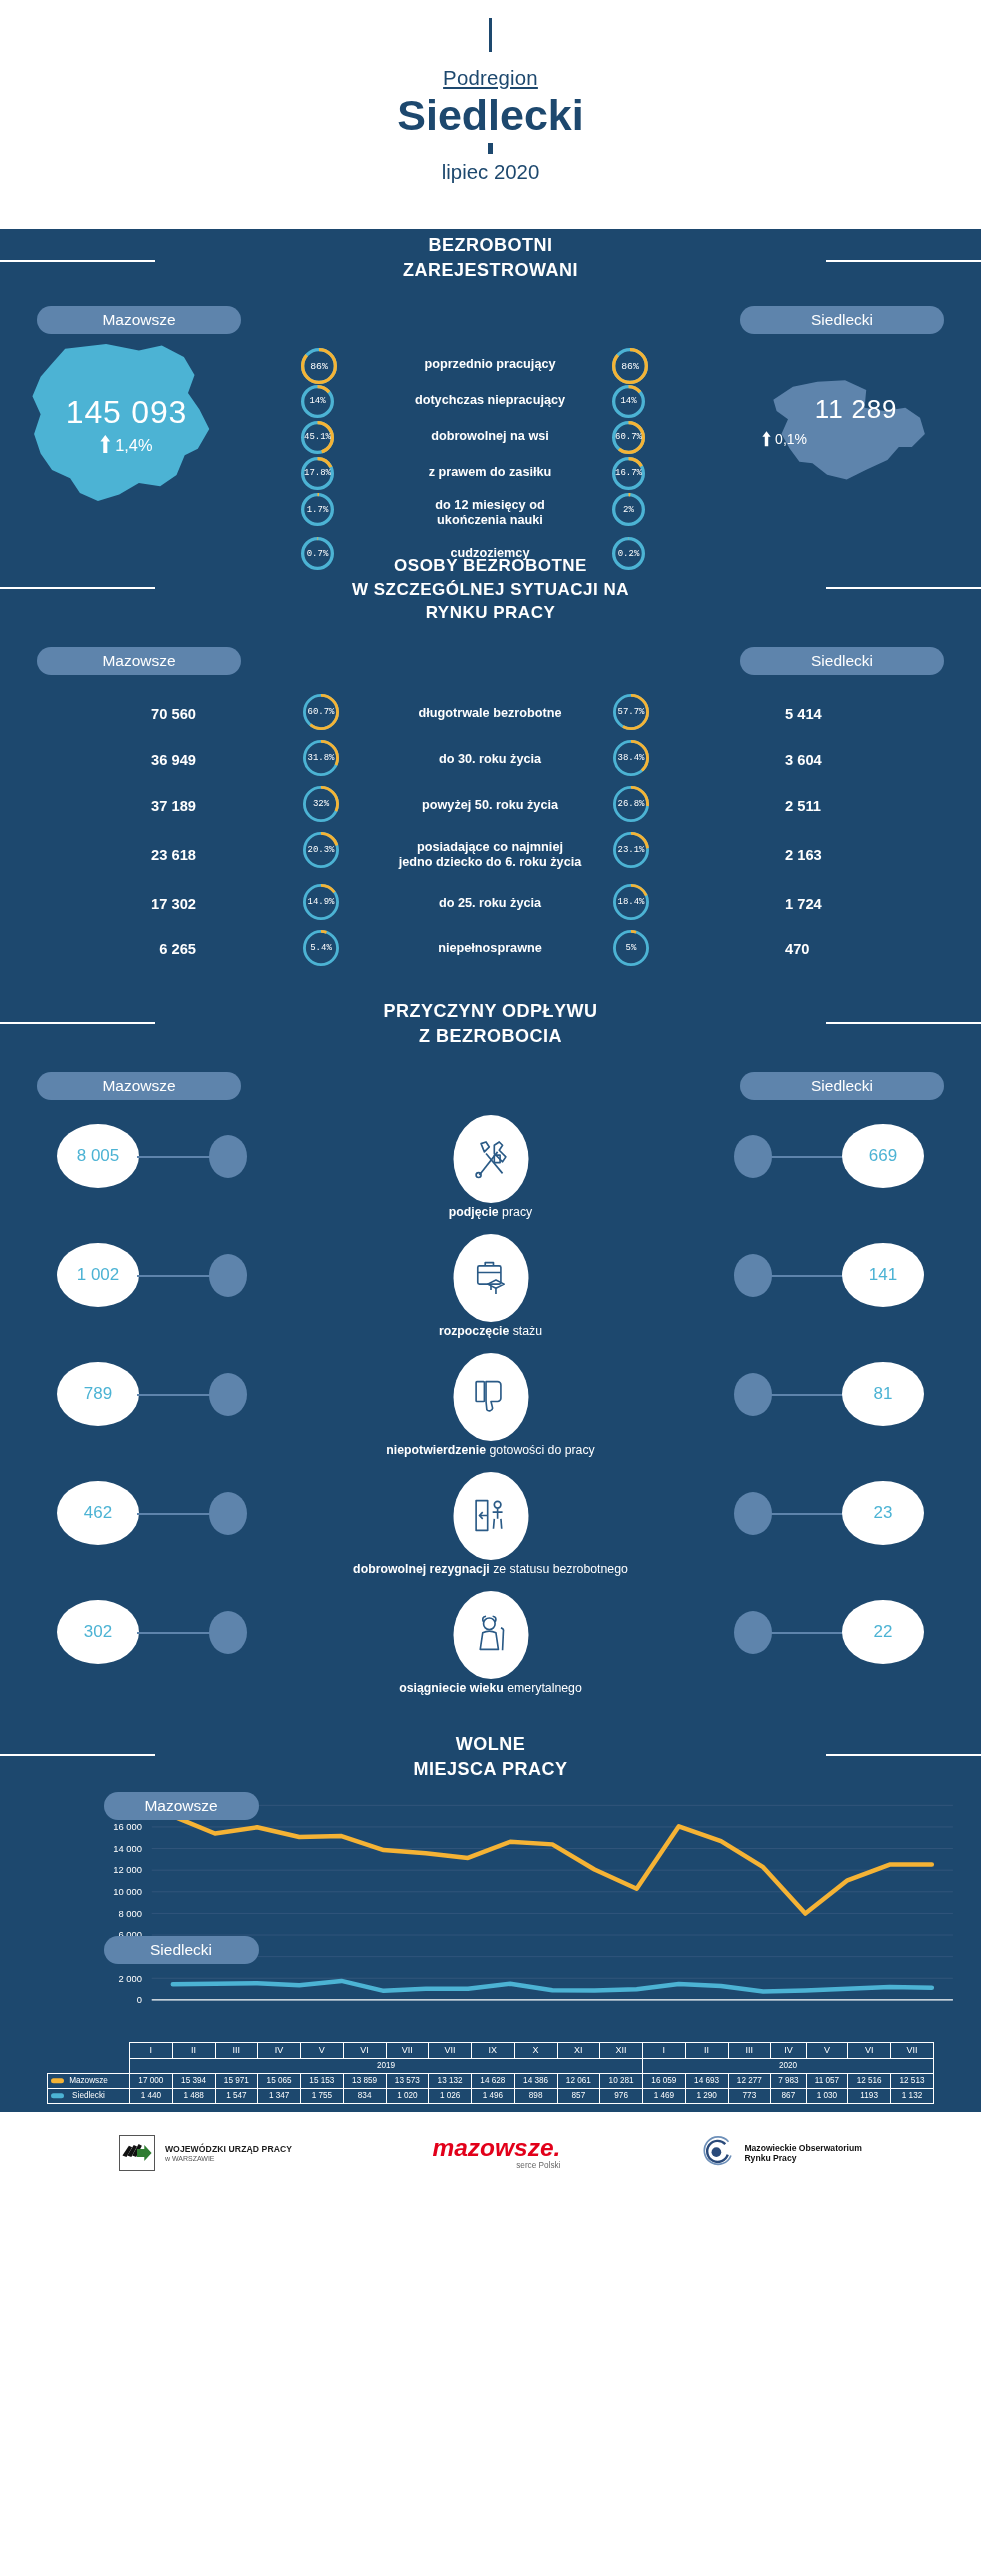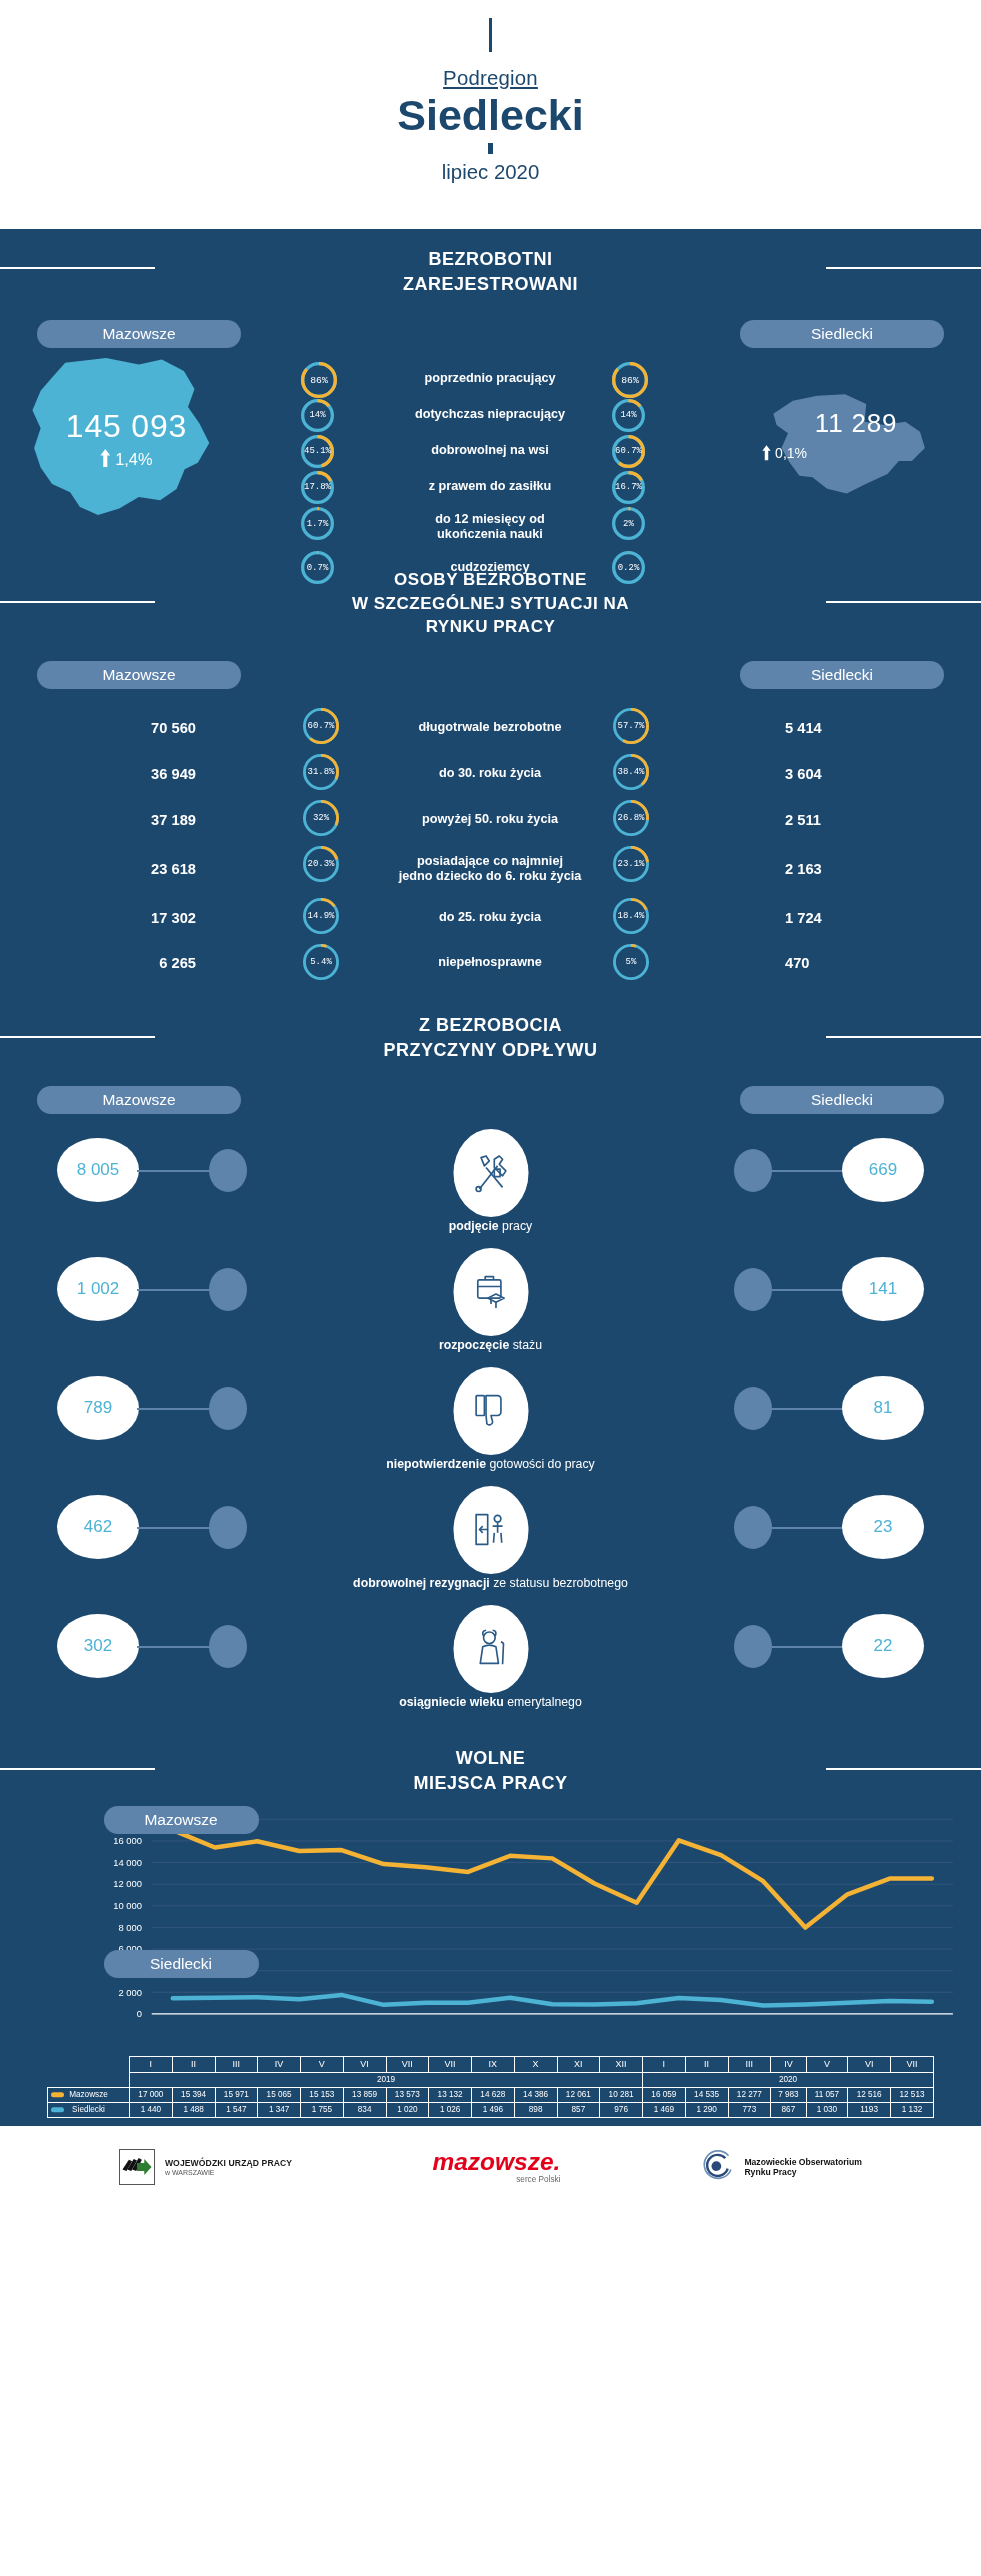--- a/index.html
+++ b/index.html
@@ -167,21 +167,21 @@
 
   <div class="header">
     <div class="tick-top"></div>
     <div class="hdr-pod">Podregion</div>
     <div class="hdr-name">Siedlecki</div>
     <div class="tick-mid"></div>
     <div class="hdr-date">lipiec 2020</div>
   </div>
 
   <div class="navy" style="padding-bottom:9.8px;">
-    <div class="sec-title" style="padding-top:18px;">
+    <div class="sec-title" style="padding-top:4px;">
       <span class="rule-l"></span>
       <span class="rule-r"></span>
       <div>BEZROBOTNI</div>
       <div>ZAREJESTROWANI</div>
     </div>
 
     <div class="pill-row">
       <div class="pill left">Mazowsze</div>
       <div class="pill right">Siedlecki</div>
     </div>
@@ -496,22 +496,22 @@
           </div>
           <div class="stat-numR">470</div>
         </div>
       </div>
   </div>
 
   <div class="navy" style="padding-bottom:8.2px;">
     <div class="sec-title" style="padding-top:13px;">
       <span class="rule-l"></span>
       <span class="rule-r"></span>
+      <div>PRZYCZYNY ODPŁYWU</div>
       <div>Z BEZROBOCIA</div>
-      <div>PRZYCZYNY ODPŁYWU</div>
     </div>
 
     <div class="pill-row">
       <div class="pill left">Mazowsze</div>
       <div class="pill right">Siedlecki</div>
     </div>
 
     <div id="s3rows" style="margin-top:9.8px;">
         <div class="out-row">
           <div class="ell L">8 005</div>
@@ -688,21 +688,21 @@
               <td>15 065</td>
               <td>15 153</td>
               <td>13 859</td>
               <td>13 573</td>
               <td>13 132</td>
               <td>14 628</td>
               <td>14 386</td>
               <td>12 061</td>
               <td>10 281</td>
               <td>16 059</td>
-              <td>14 535</td>
+              <td>14 693</td>
               <td>12 277</td>
               <td>7 983</td>
               <td>11 057</td>
               <td>12 516</td>
               <td>12 513</td>
             </tr>
             <tr>
               <td class="lab"><span class="swatch" style="background:#4cb3d4;"></span>Siedlecki</td>
               <td>1 440</td>
               <td>1 488</td>

